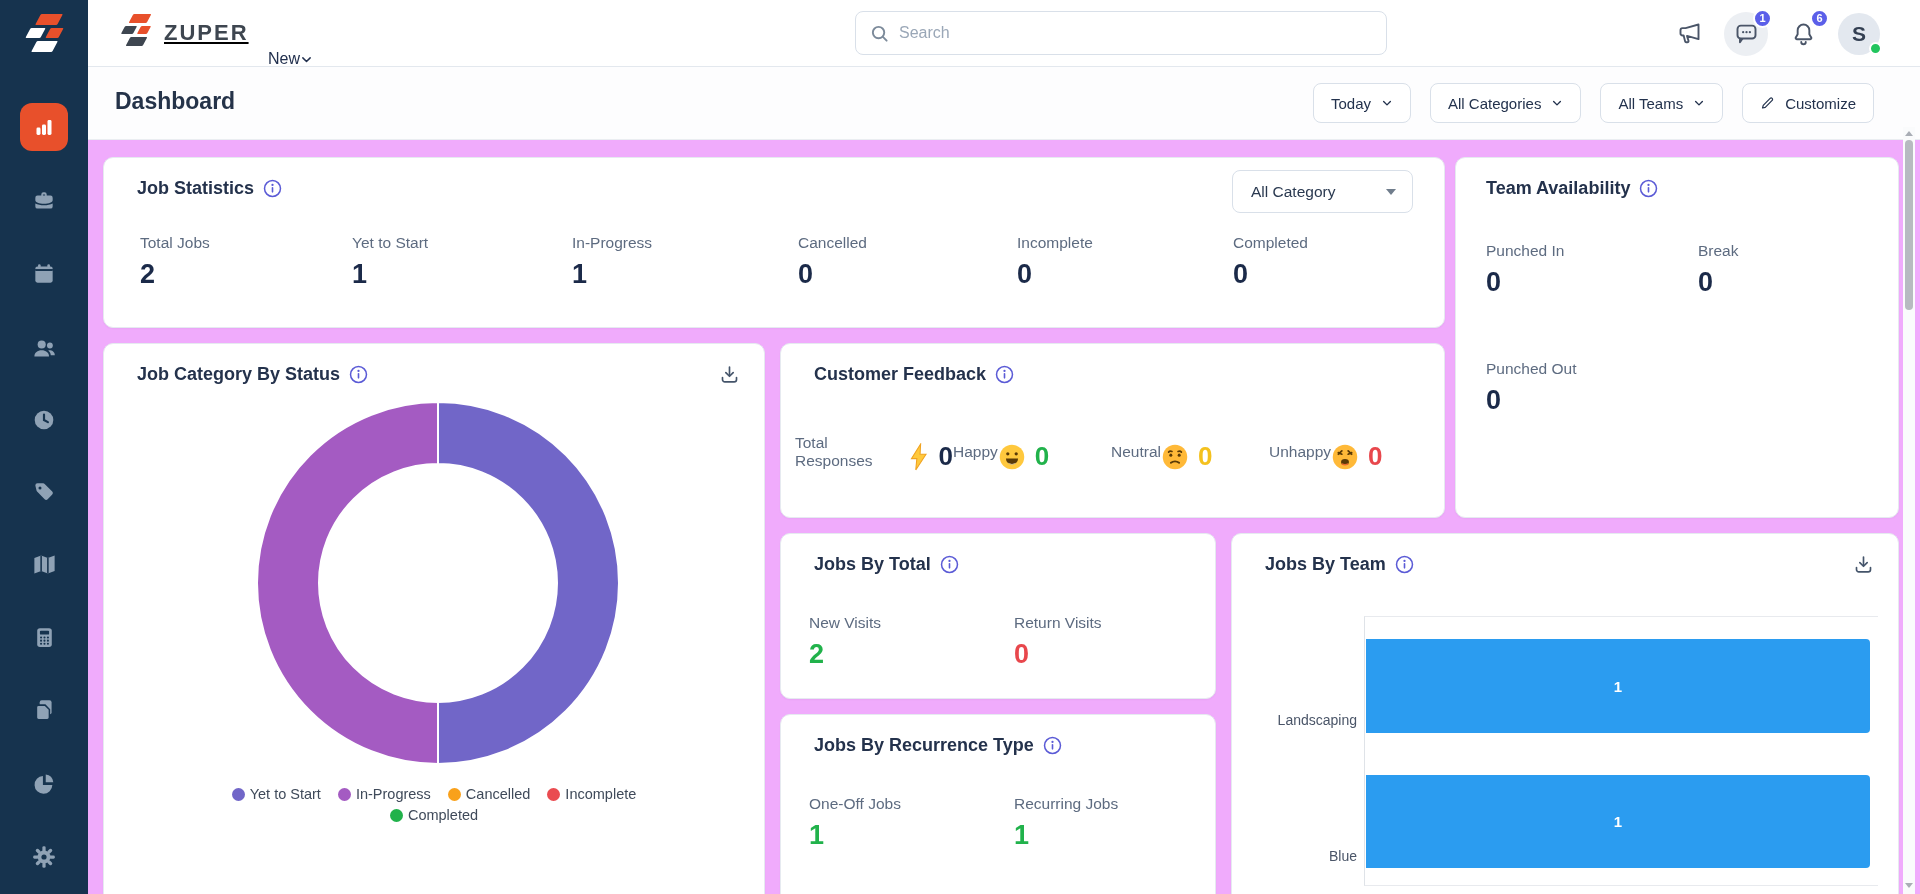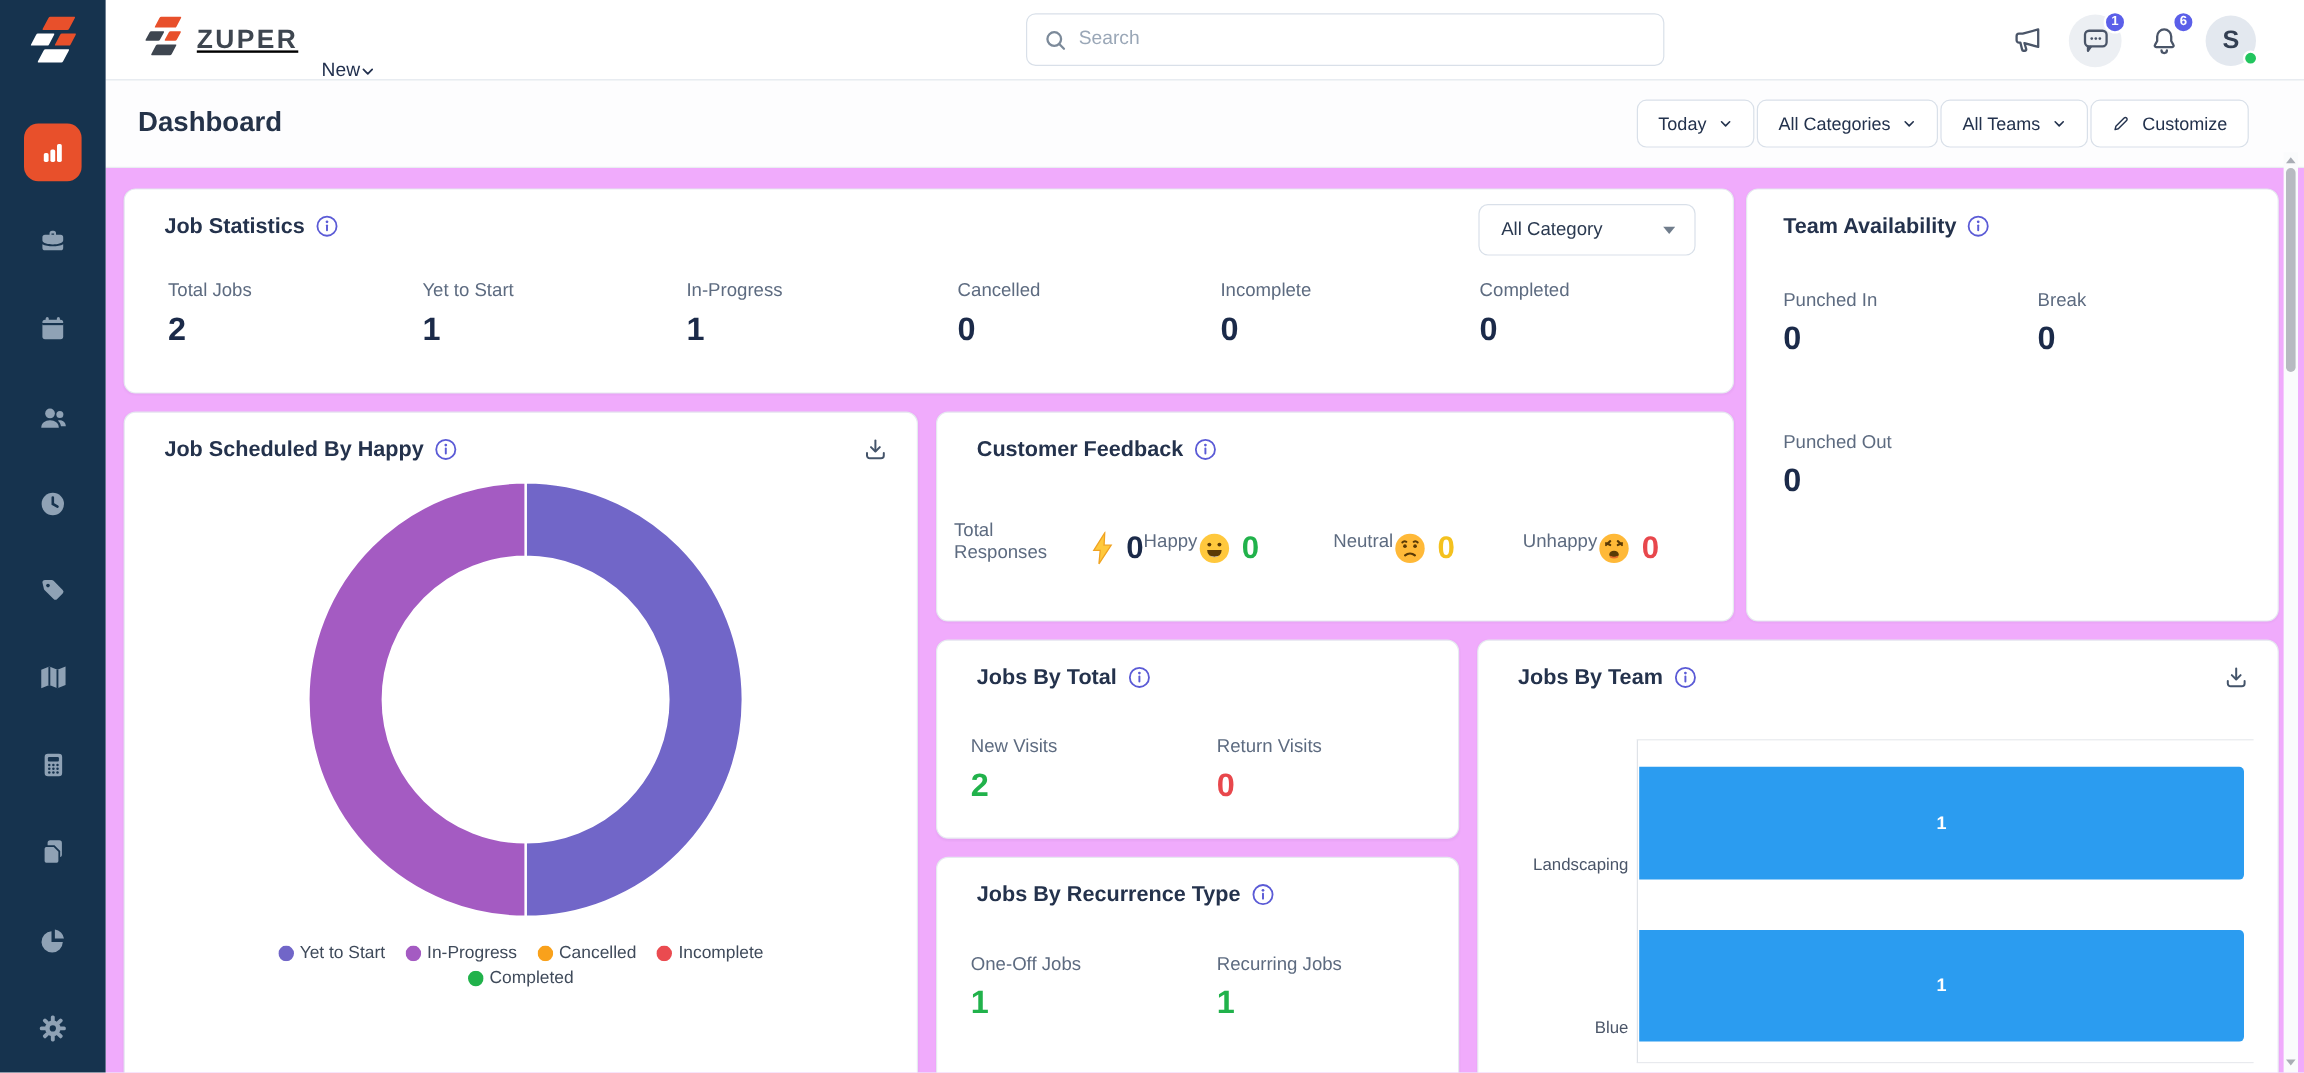--- a/index.html
+++ b/index.html
@@ -29,21 +29,21 @@
   .top-icons { position:absolute; right:40px; top:0; height:67px; display:flex; align-items:center; gap:13px; }
   .tico { position:relative; width:44px; height:44px; display:flex; align-items:center; justify-content:center; border-radius:50%; cursor:pointer; }
   .tico.bg { background:#ECEFF3; }
   .badge { position:absolute; top:-3px; right:-4px; min-width:19px; height:19px; background:#5B5FE9; border:2px solid #fff; border-radius:10px; color:#fff; font-size:11px; font-weight:700; display:flex; align-items:center; justify-content:center; padding:0 3px; }
   .avatar { position:relative; width:42px; height:42px; background:#E3E8EF; border-radius:50%; display:flex; align-items:center; justify-content:center; font-size:21px; font-weight:700; color:#333F52; cursor:pointer; }
   .online-dot { position:absolute; right:-2px; bottom:0; width:13px; height:13px; background:#22C55E; border:2px solid #fff; border-radius:50%; }
 
   
   .page-header { position:absolute; left:88px; top:67px; width:1832px; height:73px; background:#FDFDFE; border-bottom:1px solid #EAEDF1; z-index:10; }
   .page-title { position:absolute; left:27px; top:21px; font-size:23px; font-weight:700; color:#253349; }
-  .hdr-buttons { position:absolute; right:46px; top:16px; display:flex; gap:2px; }
+  .hdr-buttons { position:absolute; right:46px; top:16px; display:flex; gap:19px; }
   .btn { height:40px; background:#fff; border:1px solid #D9E0E9; border-radius:8px; display:flex; align-items:center; justify-content:center; gap:10px; padding:0 17px; font-size:15px; color:#23324D; cursor:pointer; white-space:nowrap; }
 
   
   .content { position:absolute; left:88px; top:140px; width:1832px; height:754px; background:#f0abfc; overflow:hidden; }
   .card { position:absolute; background:#fff; border:1px solid #E6EAF0; border-radius:10px; box-shadow:0 1px 2px rgba(16,30,54,0.04); }
   .card-title-row { position:absolute; left:33px; top:20px; display:flex; align-items:center; gap:9px; }
   .card-title { font-size:18px; font-weight:700; color:#24324C; }
   .dl-btn { position:absolute; right:24px; top:20px; cursor:pointer; }
 
   .stat-label { font-size:15.5px; color:#5D6B80; }
@@ -359,21 +359,21 @@
         </div>
         <div>
           <div class="stat-label">Punched Out</div>
           <div class="stat-value">0</div>
         </div>
       </div>
     </div>
 
     <div class="card" id="card-jobsched">
       <div class="card-title-row">
-        <span class="card-title">Job Scheduled By Happy</span>
+        <span class="card-title">Job Category By Status</span>
         <svg width="19" height="19" viewBox="0 0 20 20">
           <circle cx="10" cy="10" r="8.4" fill="none" stroke="#5B5BD6" stroke-width="1.6"></circle>
           <circle cx="10" cy="6.2" r="1.2" fill="#5B5BD6"></circle>
             <rect x="9.15" y="8.4" width="1.7" height="6" rx="0.85" fill="#5B5BD6"></rect>
         </svg>
       </div>
       <div class="dl-btn">
         <svg width="21" height="21" viewBox="0 0 24 24" fill="none" stroke="#44546A" stroke-width="1.9" stroke-linecap="round" stroke-linejoin="round">
           <path d="M12 3.5v10"></path>
             <path d="M7.8 9.8 12 14l4.2-4.2"></path>

